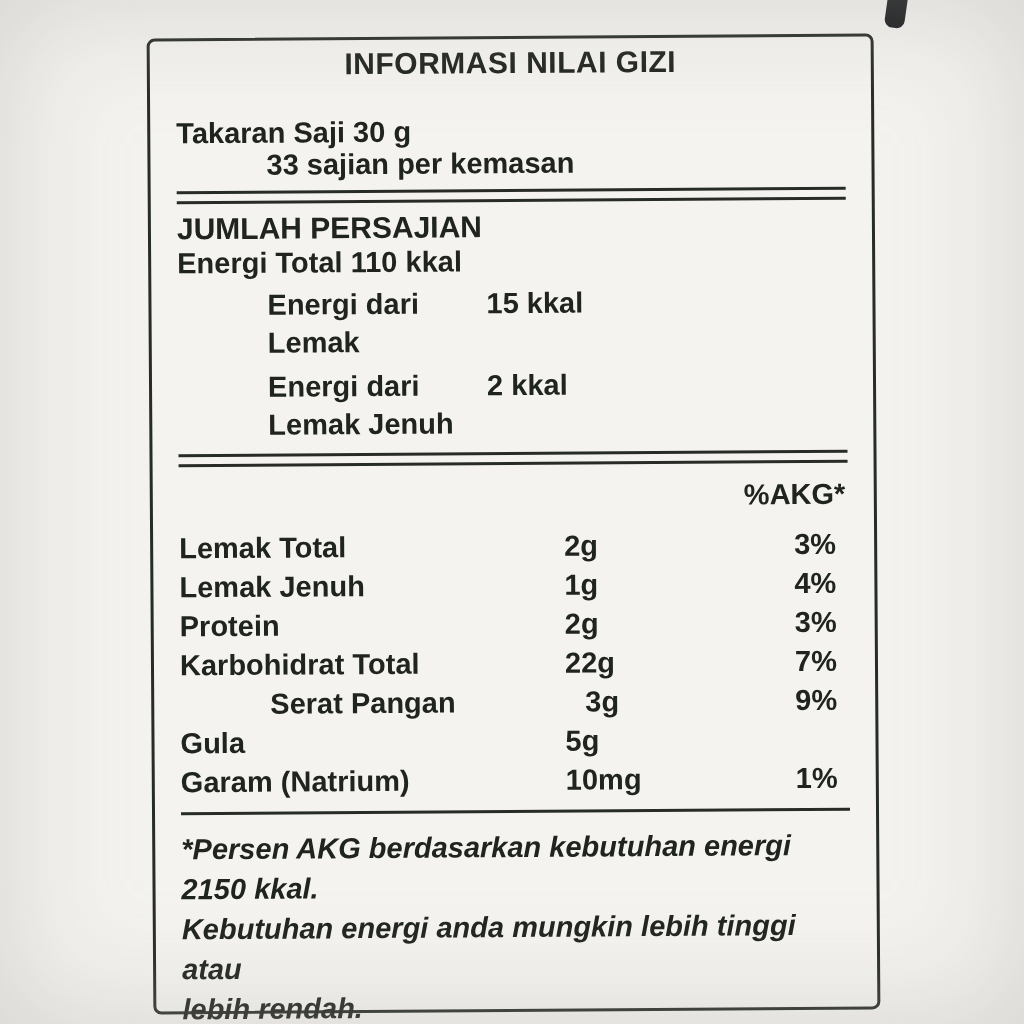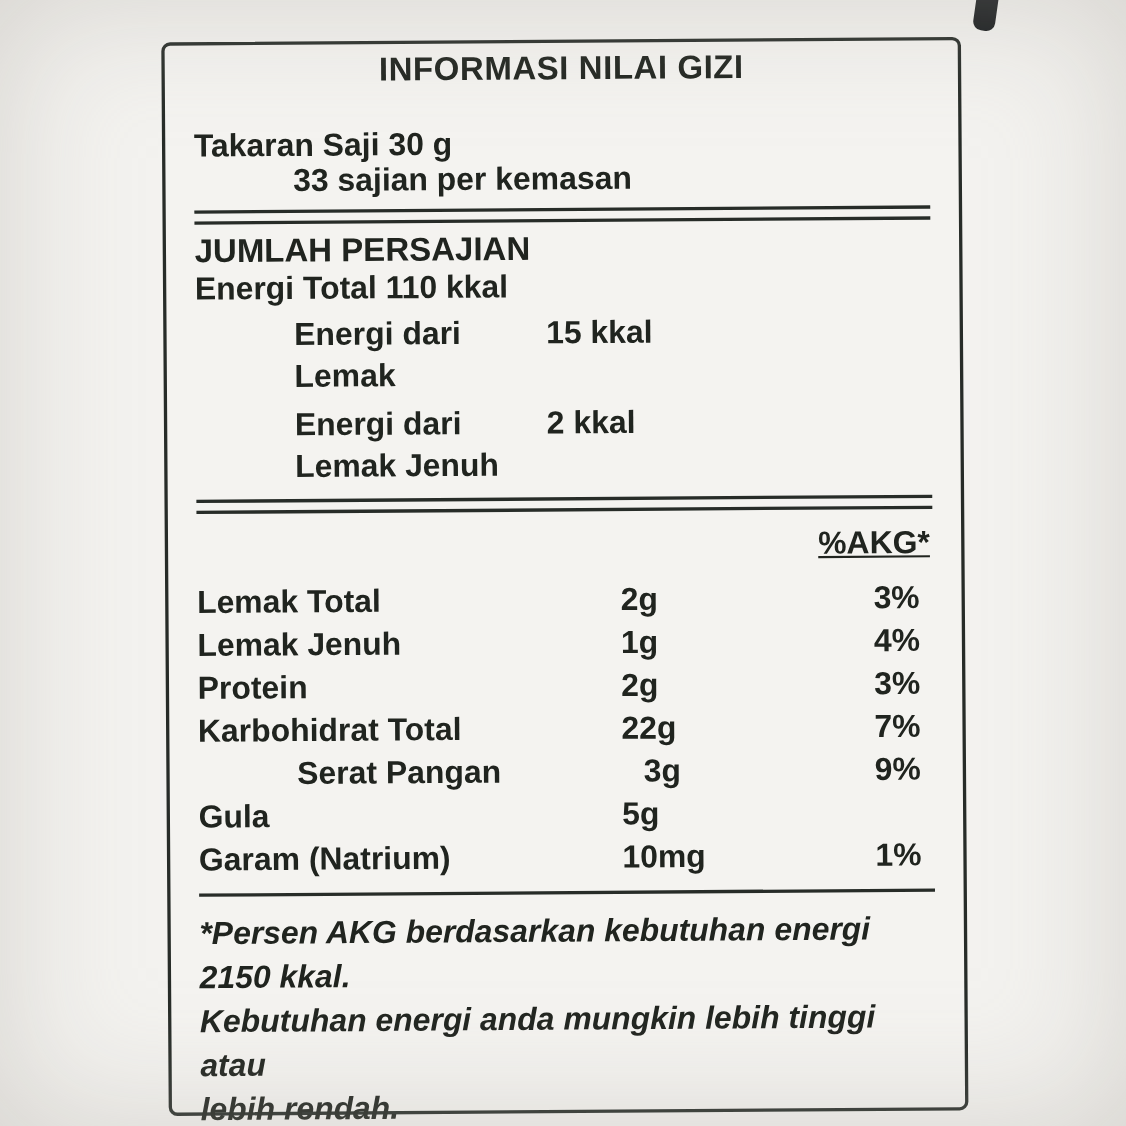--- a/index.html
+++ b/index.html
@@ -71,27 +71,27 @@
   .section-header { margin-top: 8px; font-size: 30px; line-height: 34px; }
   .energy-total { font-size: 29px; line-height: 34px; }
   .energy-block { margin-left: 90px; }
   .energy-row {
     display: flex;
     align-items: flex-start;
     margin-top: 6px;
     line-height: 38px;
   }
   .energy-name { width: 215px; }
-  .energy-value { margin-left: 14px; white-space: nowrap; }
+  .energy-value { margin-left: 4px; white-space: nowrap; }
   .akg-grid {
     display: grid;
     grid-template-columns: 385px 180px 1fr;
   }
   .akg-header-row { margin-top: 14px; line-height: 34px; }
-  .akg-header-cell { grid-column: 3; text-decoration: underline; }
+  .akg-header-cell { grid-column: 3; }
   .nutrient-table { margin-top: 14px; }
   .nutrient-row { line-height: 39px; }
   .cell-amount { white-space: nowrap; }
   .cell-akg { padding-left: 50px; white-space: nowrap; }
   .indent { padding-left: 90px; }
   .footnotes {
     margin-top: 14px;
     font-style: italic;
     line-height: 40px;
   }

